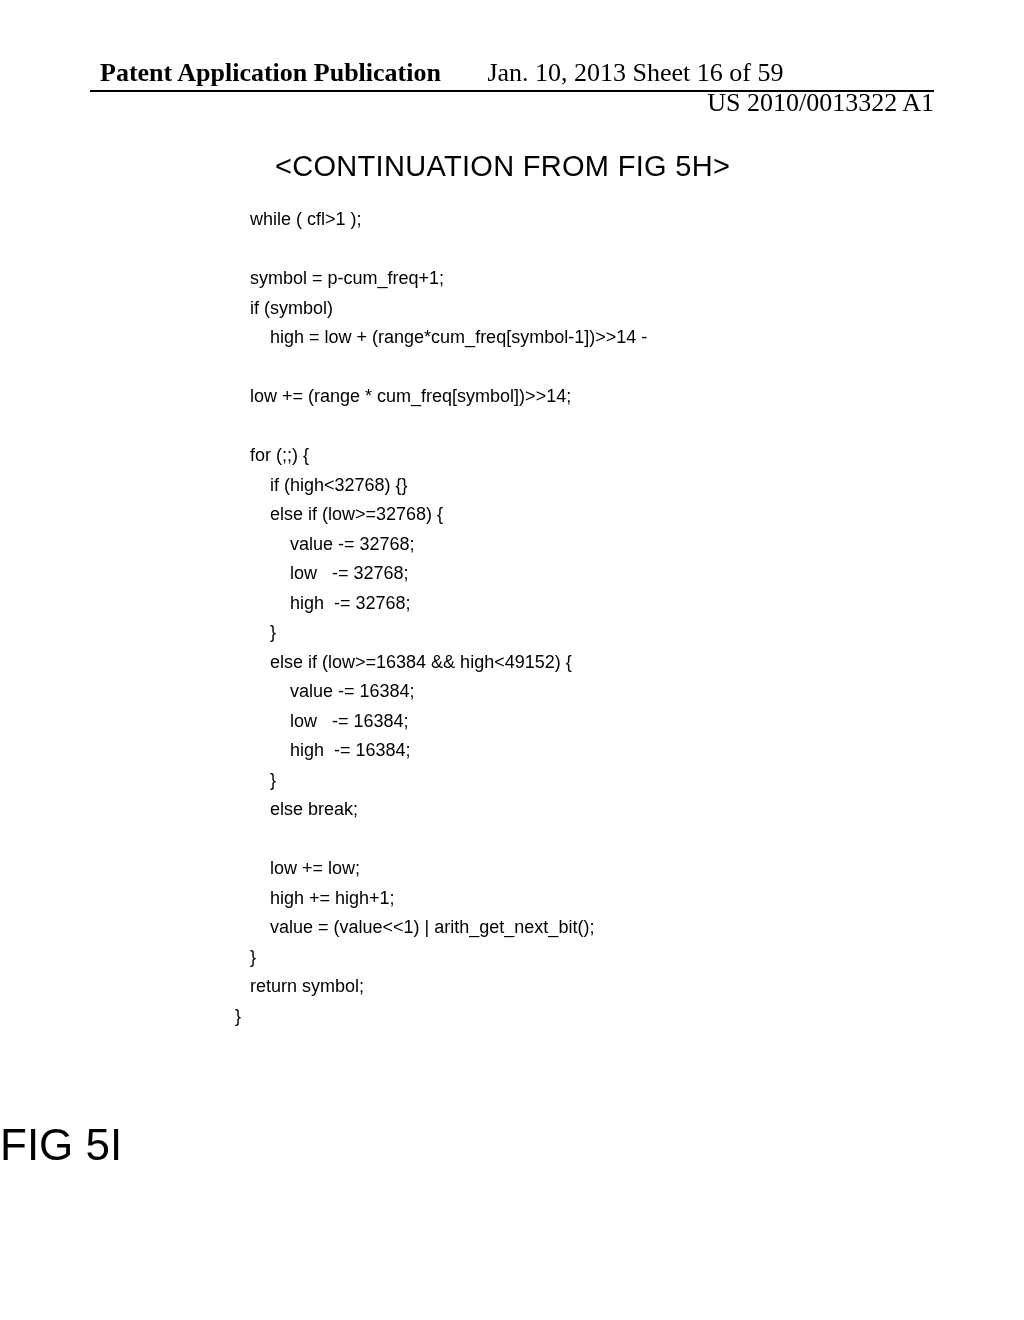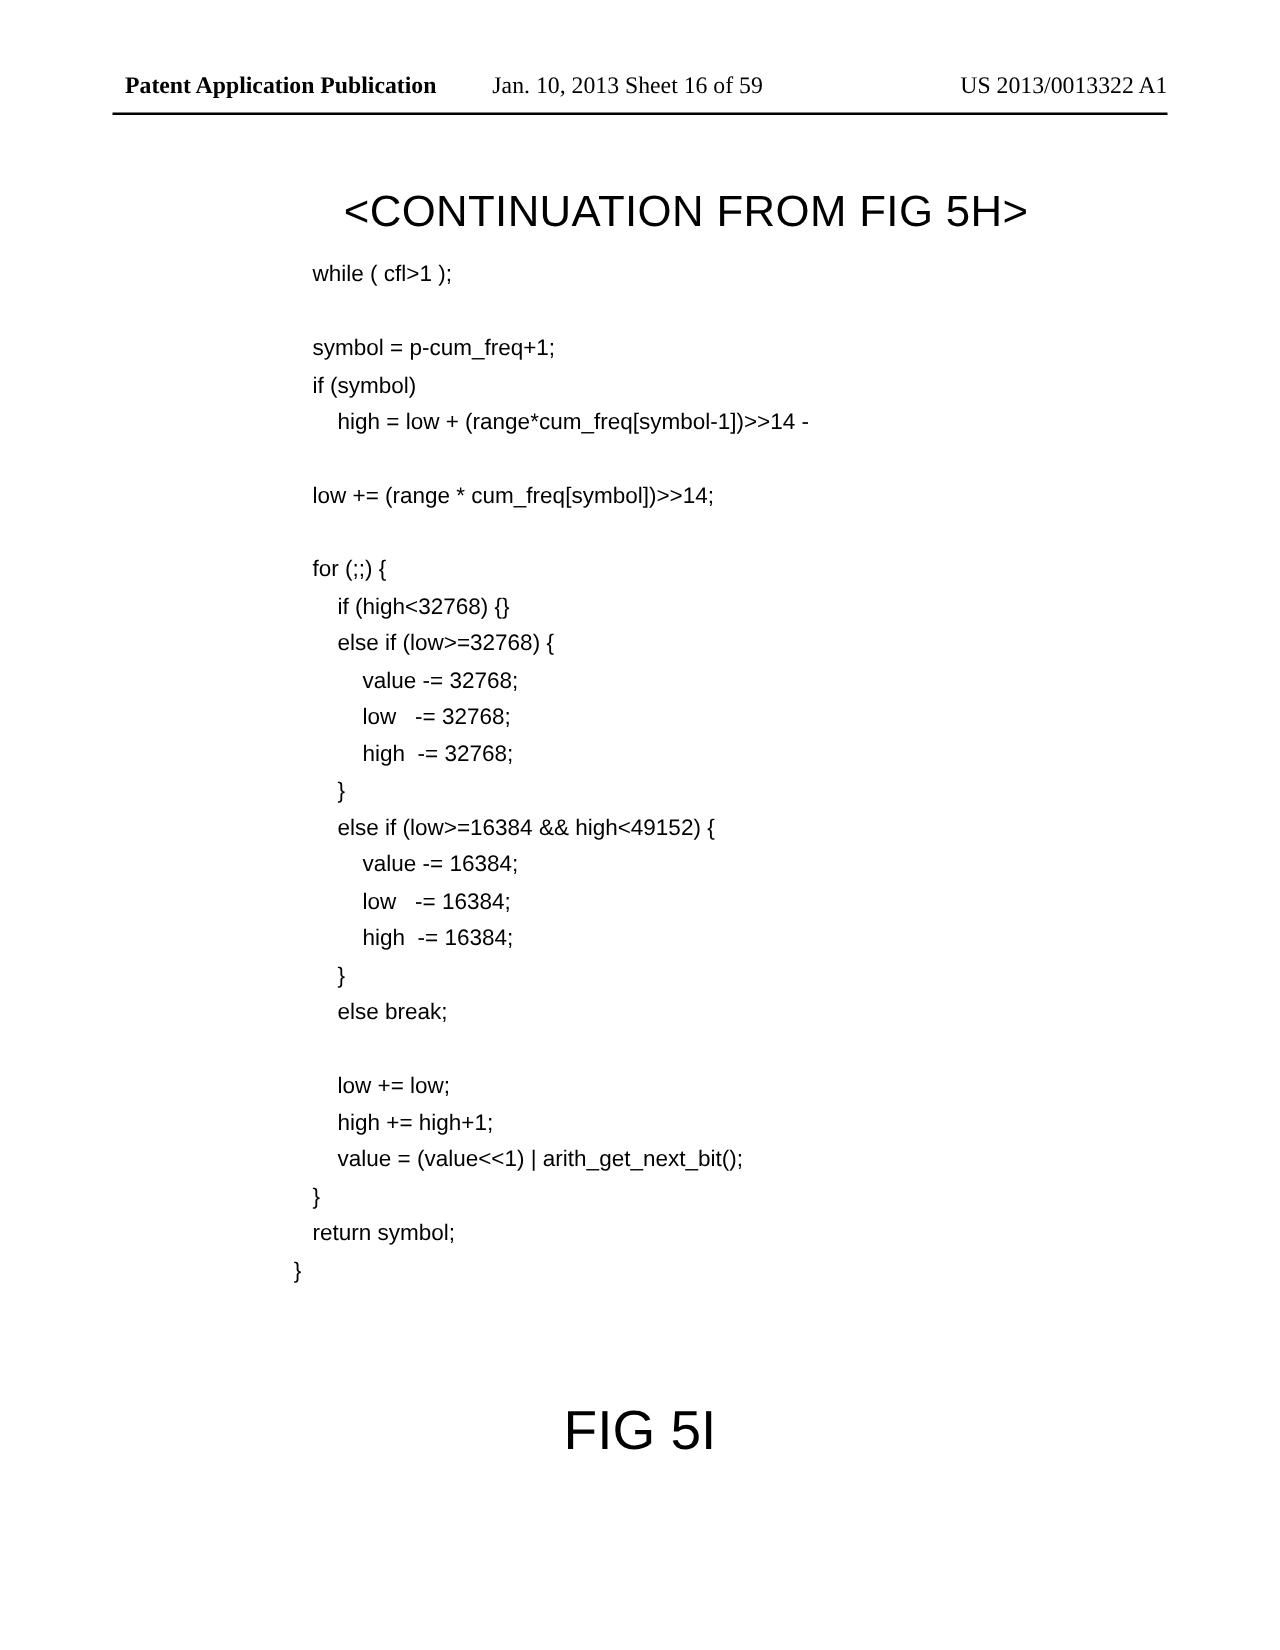--- a/index.html
+++ b/index.html
@@ -22,67 +22,67 @@
     left: 90px;
     right: 90px;
     top: 90px;
     border-top: 2px solid #000;
   }
   .header {
     position: absolute;
     top: 58px;
     left: 100px;
     right: 90px;
-    font-size: 19px;
+    font-size: 26px;
     font-weight: bold;
     font-family: "Times New Roman", Times, serif;
     white-space: nowrap;
   }
   .header .hl { font-weight: bold; }
   .header .hm { font-weight: normal; margin-left: 40px; }
   .header .hr { font-weight: normal; float: right; }
   .continuation {
     position: absolute;
     top: 150px;
     left: 275px;
-    font-size: 35px;
+    font-size: 29px;
     letter-spacing: 0.3px;
     font-stretch: condensed;
     font-family: "Arial Narrow", Arial, sans-serif;
   }
   .codeblock {
     position: absolute;
     top: 205px;
     left: 235px;
     font-family: "Arial Narrow", Arial, sans-serif;
     font-size: 18px;
     line-height: 29.5px;
     white-space: pre;
     font-stretch: condensed;
   }
   .figlabel {
     position: absolute;
     bottom: 150px;
     left: 0;
     right: 0;
-    text-align: center;
+    text-align: left;
     font-family: "Arial Narrow", Arial, sans-serif;
     font-size: 44px;
     font-stretch: condensed;
   }
 </style>
 </head>
 <body>
 
 <div class="page">
 
   <div class="header">
     <span class="hl">Patent Application Publication</span>
     <span class="hm">Jan. 10, 2013  Sheet 16 of 59</span>
-    <span class="hr">US 2013/0013322 A1</span>
+    <span class="hr">US 2010/0013322 A1</span>
   </div>
 
   <div class="rule"></div>
 
   <div class="continuation">&lt;CONTINUATION FROM FIG 5H&gt;</div>
 
   <div class="codeblock">   while ( cfl&gt;1 );
 
    symbol = p-cum_freq+1;
    if (symbol)

